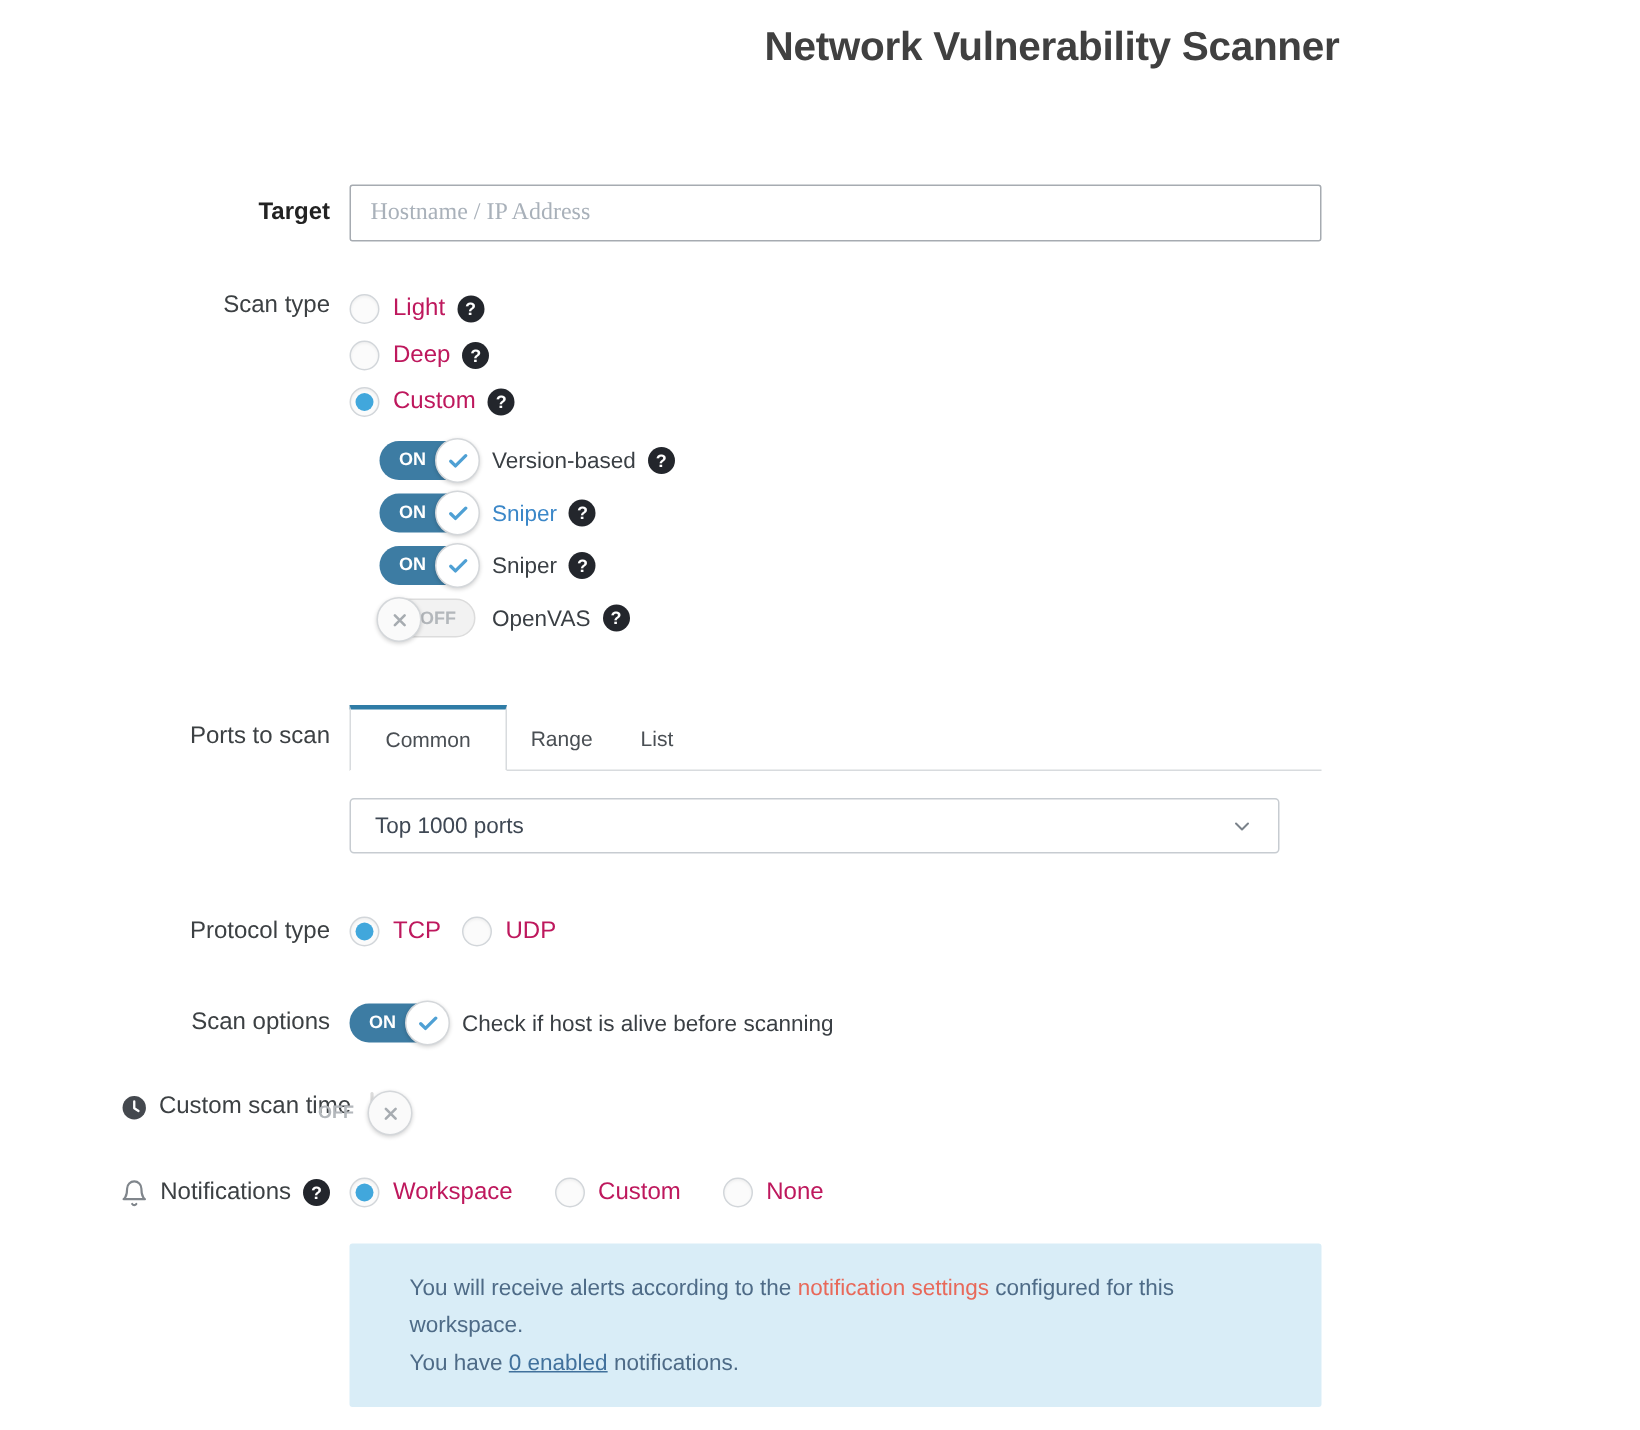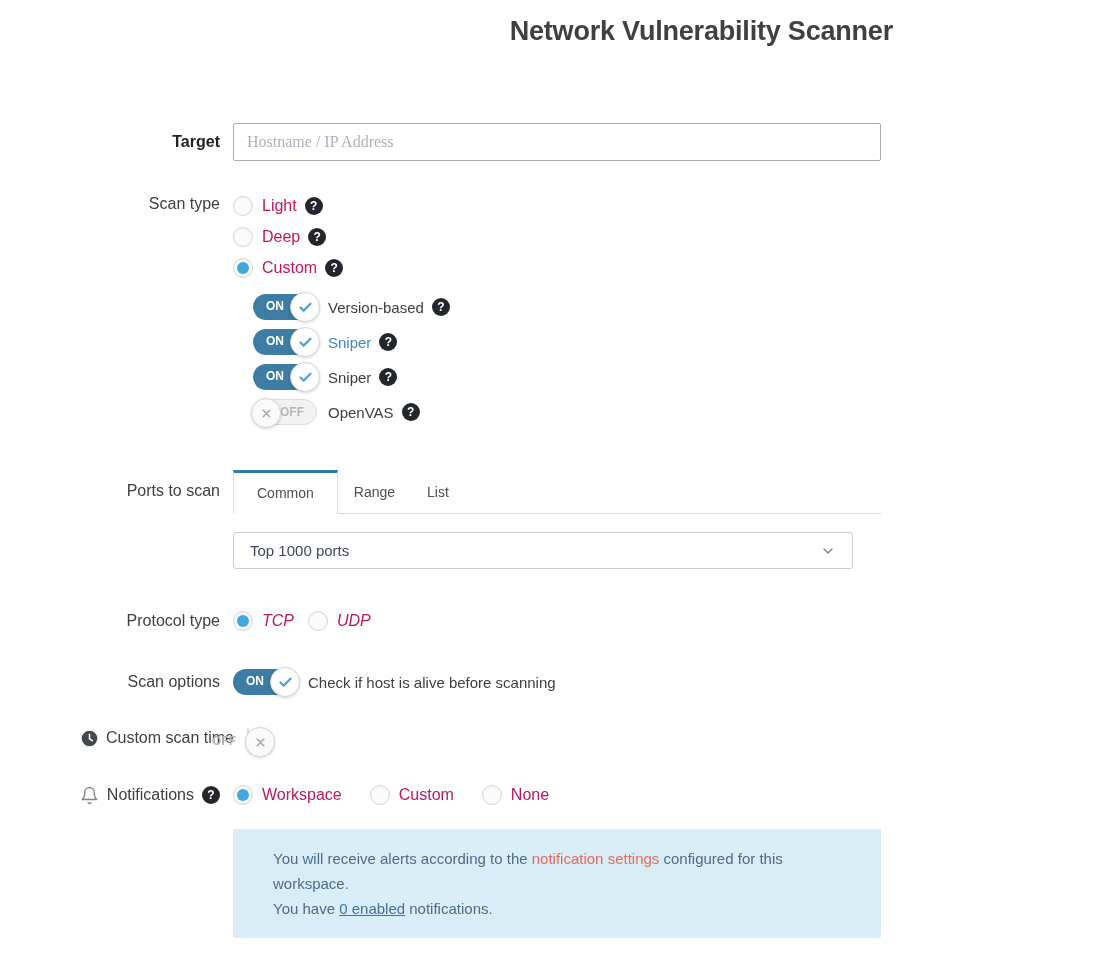--- a/index.html
+++ b/index.html
@@ -185,21 +185,21 @@
           <svg width="16" height="16" viewBox="0 0 24 24">
               <polyline points="6 9 12 15 18 9" fill="none" stroke="#7a828a" stroke-width="2" stroke-linecap="round" stroke-linejoin="round"></polyline>
             </svg>
         </span>
       </div>
     </div>
   </div>
 
   <div class="row row-protocol">
     <div class="lbl">Protocol type</div>
-    <div class="ctl" style="display:flex;font-style:italic;">
+    <div class="ctl" style="display:flex;">
       <span class="radio-inline">
         <span class="radio sel"></span>
         <span class="radio-text">TCP</span>
       </span>
       <span class="radio-inline">
         <span class="radio"></span>
         <span class="radio-text">UDP</span>
       </span>
     </div>
   </div>

